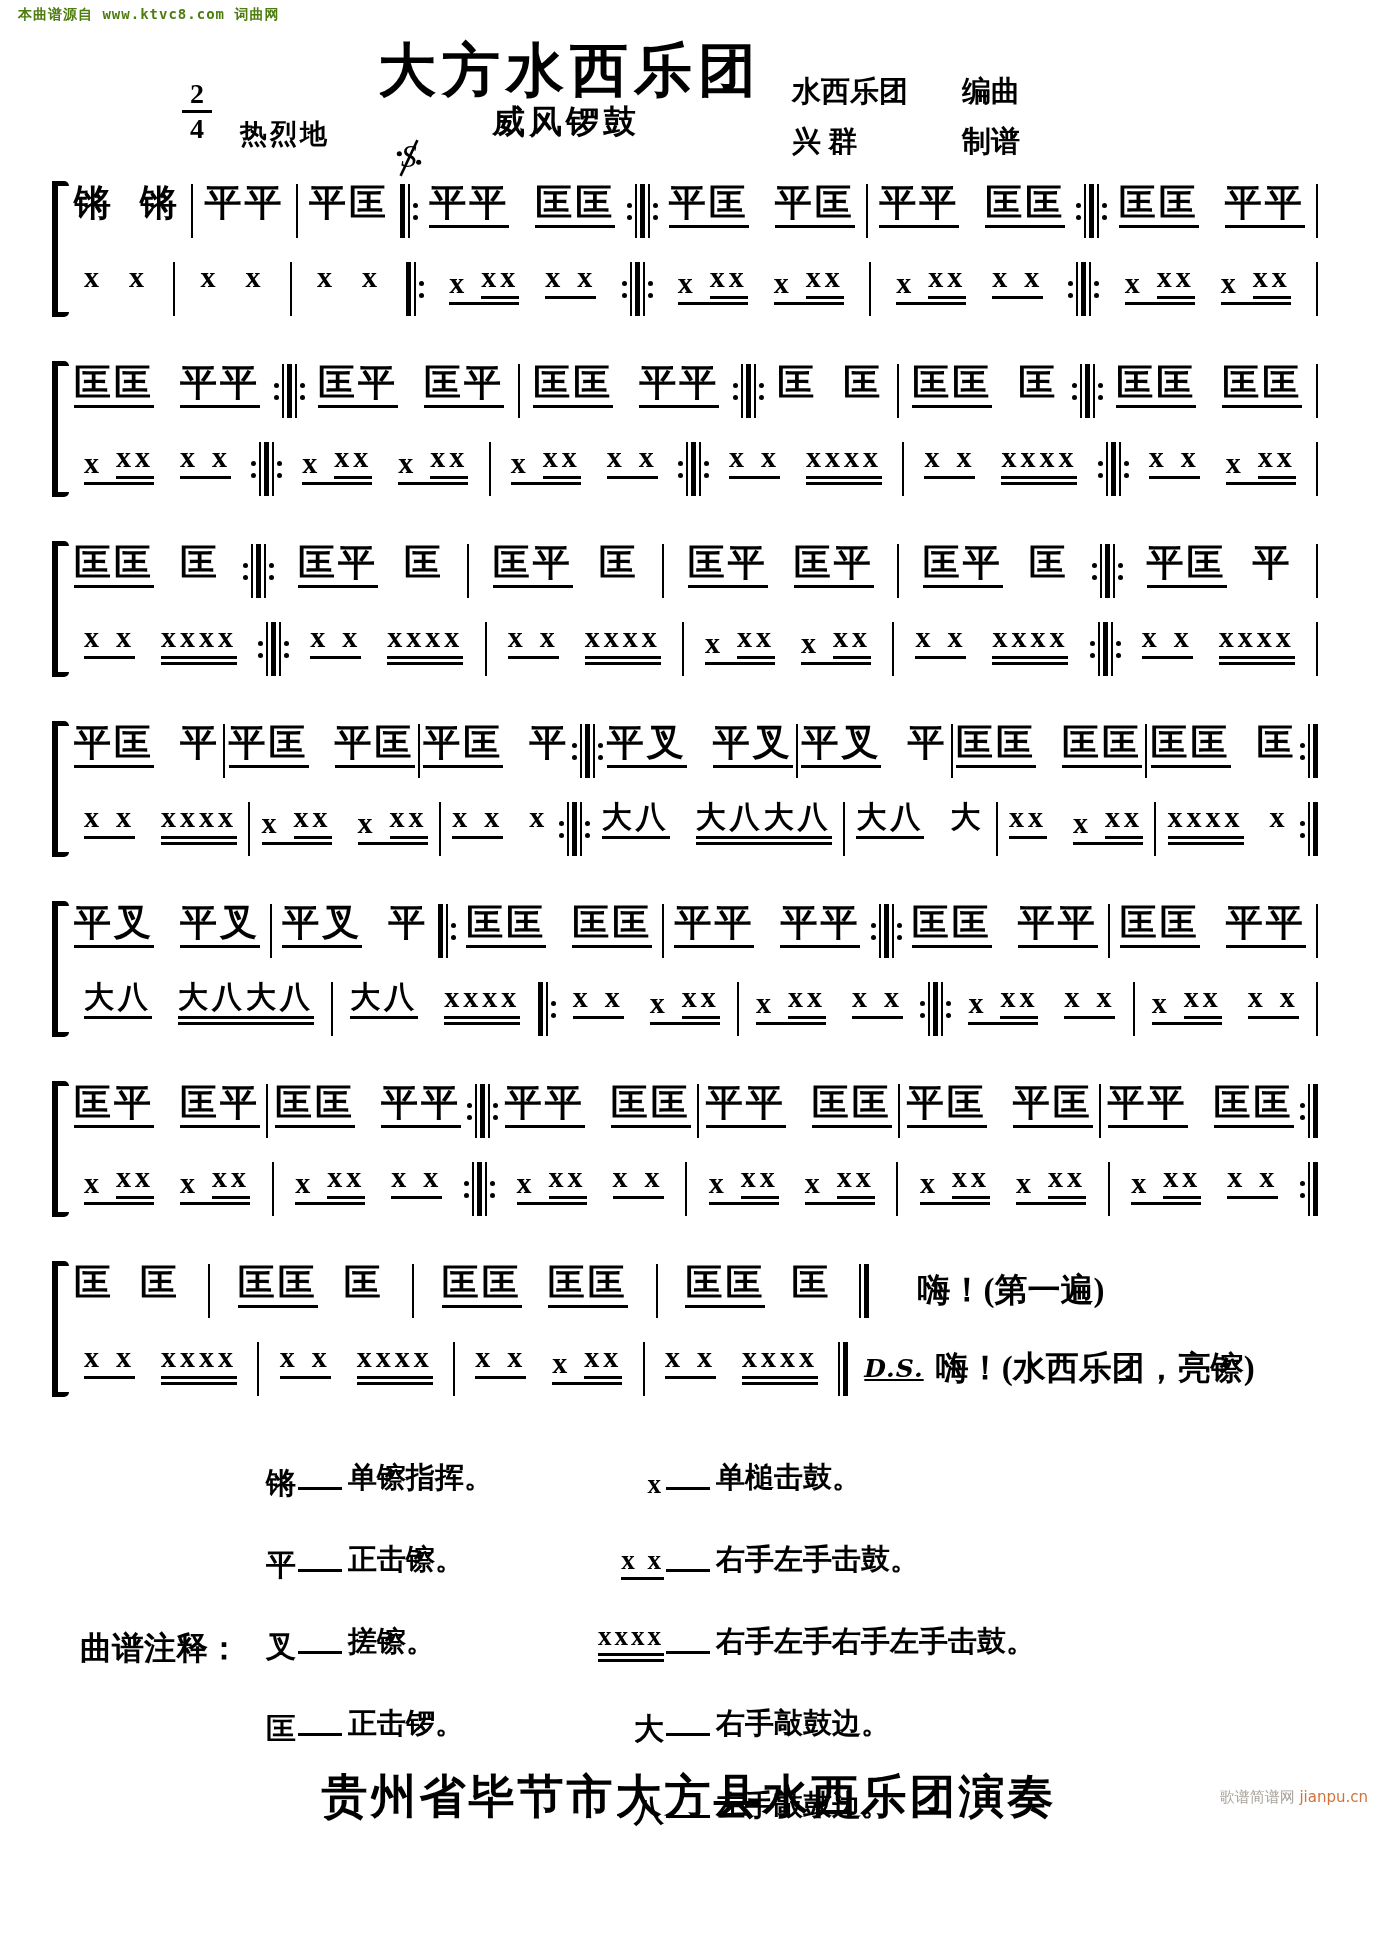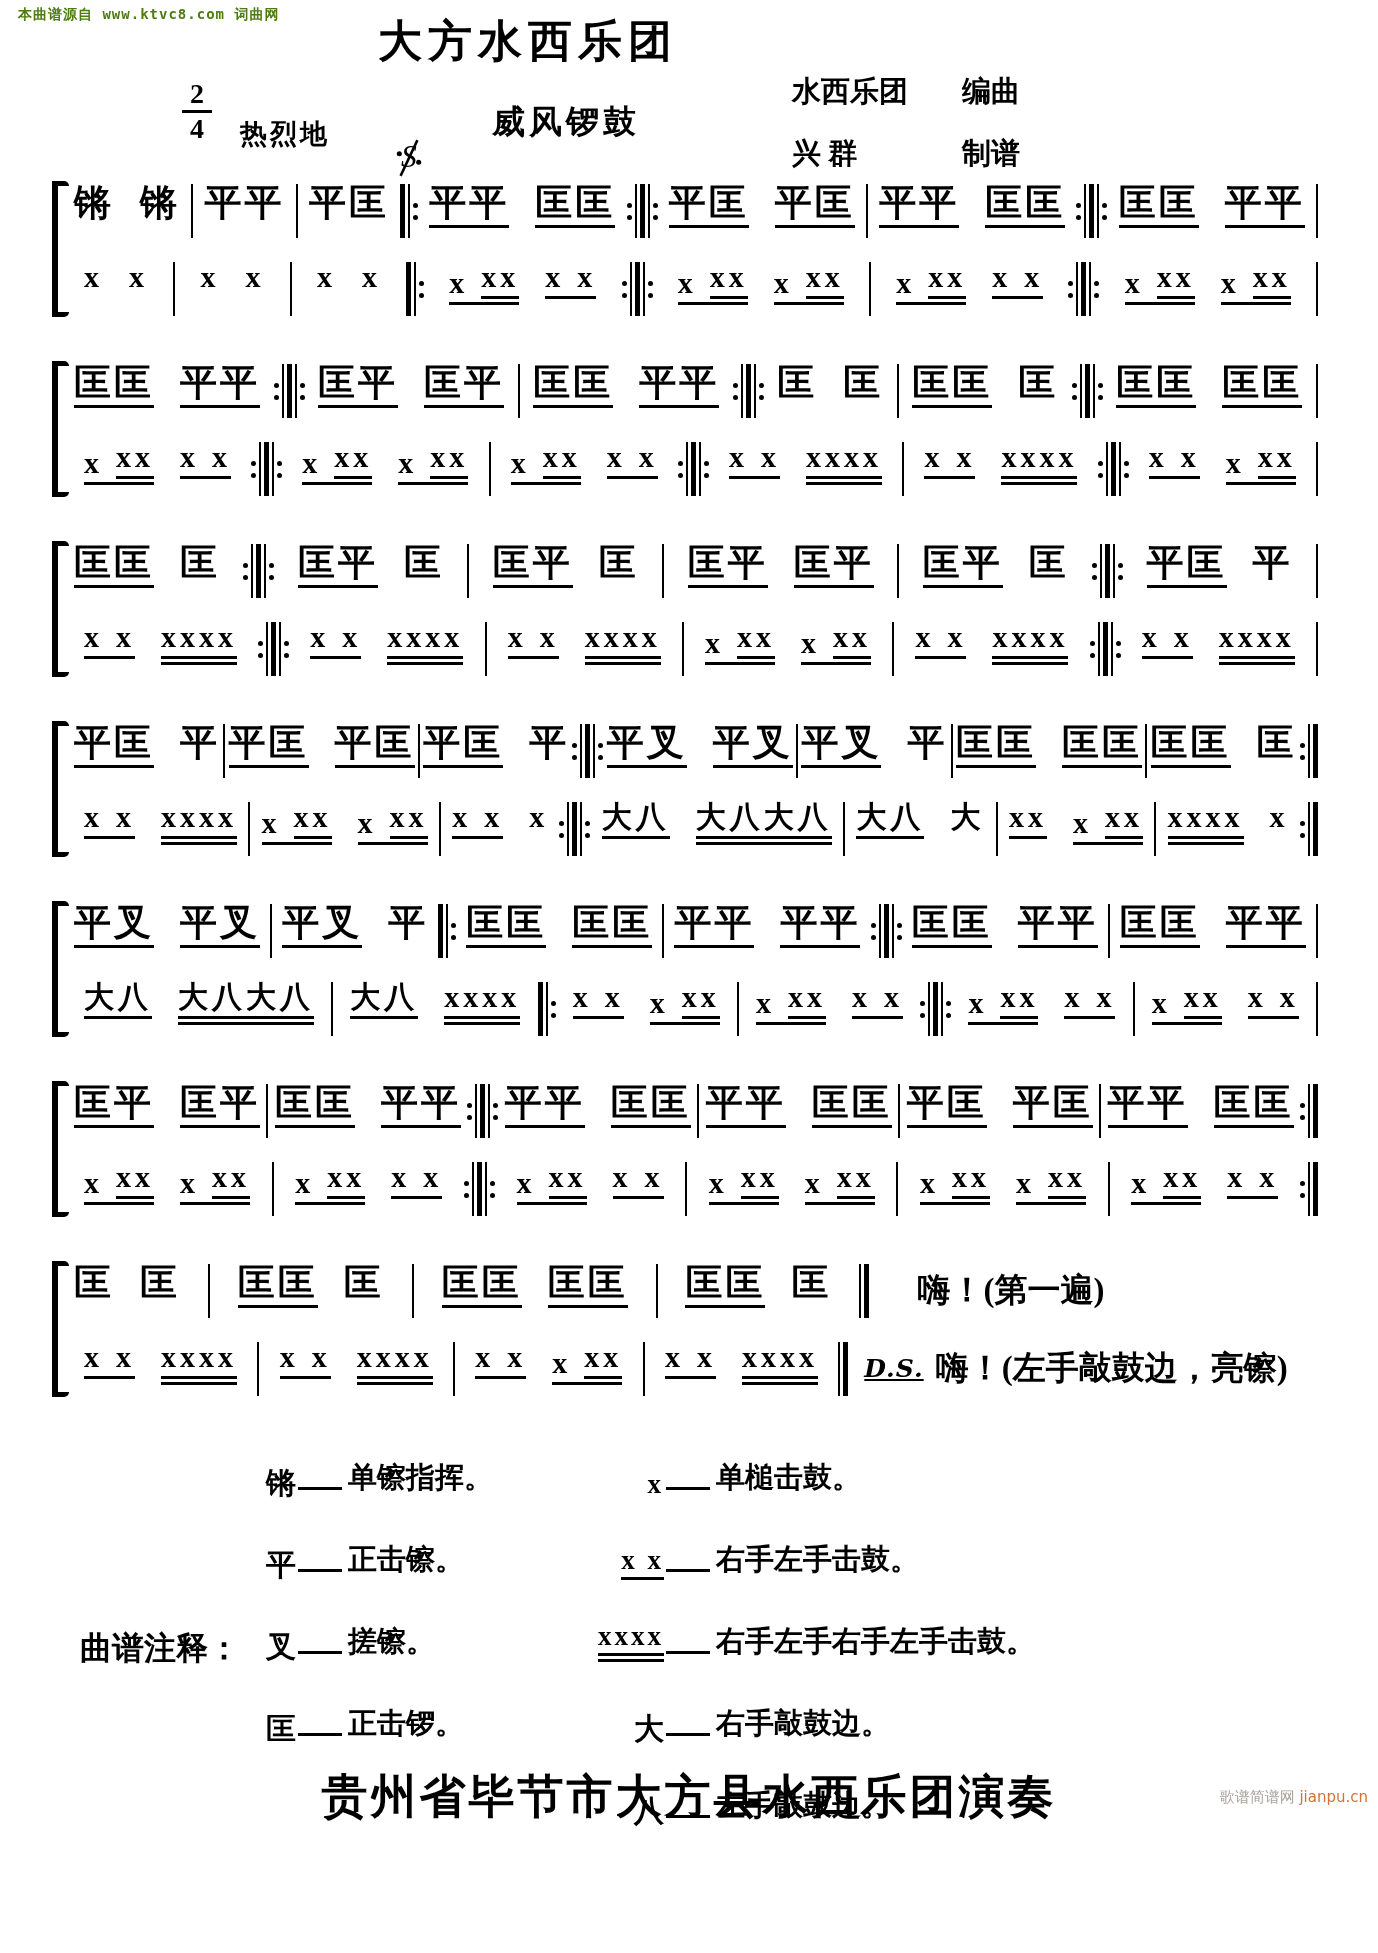--- a/index.html
+++ b/index.html
@@ -5,23 +5,23 @@
   html,body{margin:0;padding:0;background:#e8e8e8;}
   .page{position:relative;width:1378px;height:1953px;background:#ffffff;margin:0 auto;
         font-family:"Liberation Serif","DejaVu Serif",serif;color:#000;overflow:hidden;}
 
   
   .wm-top{position:absolute;left:18px;top:6px;font-family:"DejaVu Sans Mono",monospace;
           font-size:14px;font-weight:bold;letter-spacing:1px;}
 
   
   .header{position:relative;height:182px;}
-  .title{position:absolute;left:378px;top:12px;font-size:44px;font-weight:bold;letter-spacing:6px;white-space:nowrap;font-family:Liberation Mono, monospace;}
+  .title{position:absolute;left:378px;top:32px;font-size:58px;font-weight:bold;letter-spacing:6px;white-space:nowrap;font-family:Liberation Mono, monospace;}
   .subtitle{position:absolute;left:492px;top:100px;font-size:33px;font-weight:bold;letter-spacing:4px;white-space:nowrap;}
-  .credits{position:absolute;left:792px;top:72px;width:228px;display:flex;flex-direction:column;gap:22px;
+  .credits{position:absolute;left:792px;top:72px;width:228px;display:flex;flex-direction:column;gap:10px;
            font-size:29px;font-weight:bold;}
   .credit-row{display:flex;justify-content:space-between;white-space:nowrap;}
   .ts{position:absolute;left:182px;top:80px;width:30px;text-align:center;font-size:28px;font-weight:bold;line-height:1.0;}
   .ts-line{height:3px;background:#000;margin:2px 0;}
   .tempo{position:absolute;left:240px;top:116px;font-size:27px;font-weight:bold;letter-spacing:3px;}
 
   
   #score{padding-top:2px;}
   .sys{position:relative;padding:0 58px 0 74px;margin-bottom:46px;}
   .brace{position:absolute;left:52px;top:0;bottom:4px;width:10px;border-left:6px solid #000;}
@@ -2363,21 +2363,21 @@
                   <div class="beam"></div>
                   <div class="beam"></div>
                 </span>
               </span>
               <span class="barline">
                 <div class="bl thin"></div>
                 <div class="bl thick"></div>
               </span>
             </div>
             <span class="annot ds">D.S.</span>
-            <span class="annot">嗨！(左手敲鼓边，亮镲)</span>
+            <span class="annot">嗨！(水西乐团，亮镲)</span>
           </div>
         </div>
       </div>
     </div>
 
   <div class="legend">
     <div class="legend-title">曲谱注释：</div>
     <div class="lcol lcol1">
       <div class="lrow">
           <span class="lsym">锵</span>

